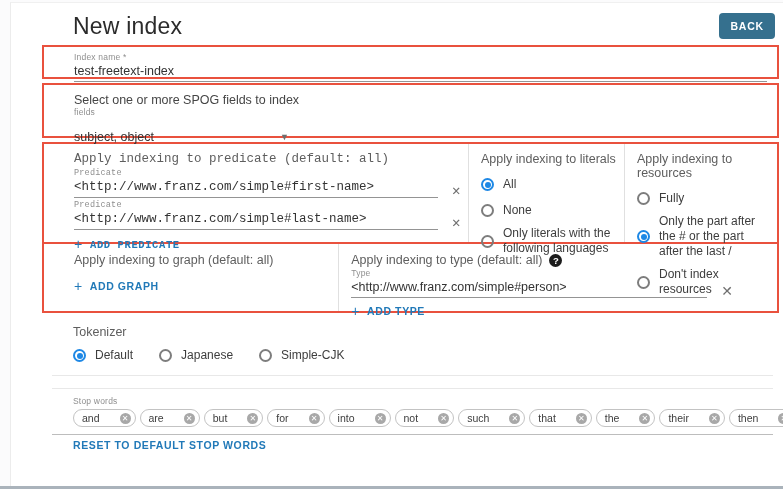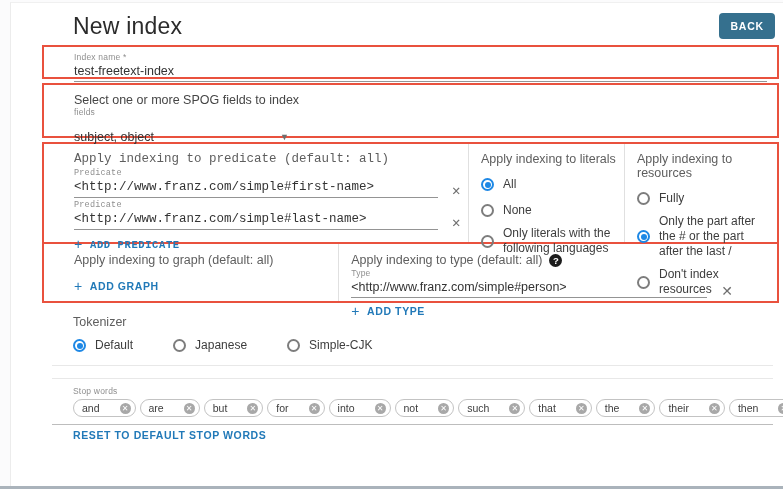--- a/index.html
+++ b/index.html
@@ -77,36 +77,36 @@
   .row-top { display: flex; height: 102px; }
   .col-pred { width: 424px; padding: 8px 14px 0 30px; font-family: Liberation Mono, monospace; }
   .col-lit { width: 156px; border-left: 1px solid #e0e0e0; padding: 8px 8px 0 12px; }
   .col-res { flex: 1; border-left: 1px solid #e0e0e0; padding: 8px 6px 0 12px; }
   .pred-item { display: flex; align-items: flex-end; gap: 14px; margin-top: 2px; }
   .pred-field { flex: 0 0 364px; }
   .col-pred .link-btn { margin-top: 9px; }
   .col-lit .radio-row, .col-res .radio-row { margin-top: 11px; }
   .col-lit .radio-row.tight, .col-res .radio-row.tight { margin-top: 8px; }
   
-  .row-bottom { display: flex; height: 59px; }
+  .row-bottom { display: flex; height: 69px; }
   .col-graph { width: 331px; padding: 9px 10px 0 30px; }
   .col-type { flex: 1; border-left: 1px solid #e0e0e0; padding: 9px 10px 0 12px; }
   .col-graph .link-btn { margin-top: 13px; }
   .type-title-row { display: flex; align-items: center; gap: 7px; }
   .help-icon {
     width: 13px; height: 13px; border-radius: 50%; background: #1c1c1c; color: #fff;
     font-size: 9.5px; font-weight: 700; display: inline-flex; align-items: center; justify-content: center;
   }
   .type-item { display: flex; align-items: flex-end; gap: 14px; margin-top: 1px; justify-content: center; }
   .type-field { flex: 0 0 356px; }
   .type-item .clear-x { margin-right: 34px; }
   .col-type .link-btn { margin-top: 7px; }
   
   .tokenizer { padding: 8px 10px 0 34px; }
-  .tokenizer-opts { display: flex; gap: 40px; margin-top: 9px; }
+  .tokenizer-opts { display: flex; gap: 26px; margin-top: 9px; }
   
   .divider { border-top: 1px solid #e8e8e8; margin: 12px 10px 0 13px; }
   .minword { padding: 9px 10px 0 34px; display: flex; align-items: baseline; gap: 8px; font-size: 12.5px; color: #454545; }
   .minword-input {
     width: 30px; border: none; border-bottom: 1px solid #949494;
     font-family: inherit; font-size: 12.5px; color: #333; padding: 0 2px 2px 2px; outline: none;
   }
   
   .stopwords { padding: 7px 10px 0 34px; }
   .chips { display: flex; flex-wrap: nowrap; gap: 4px; margin-top: 3px; }

